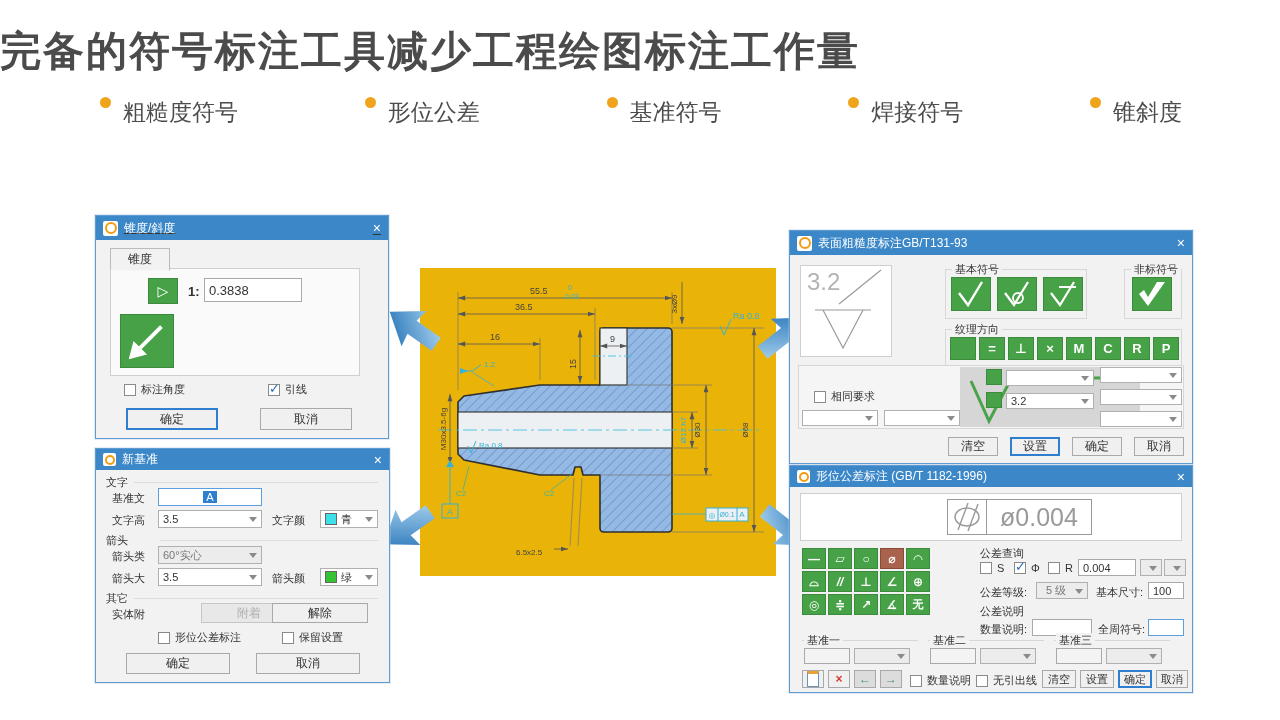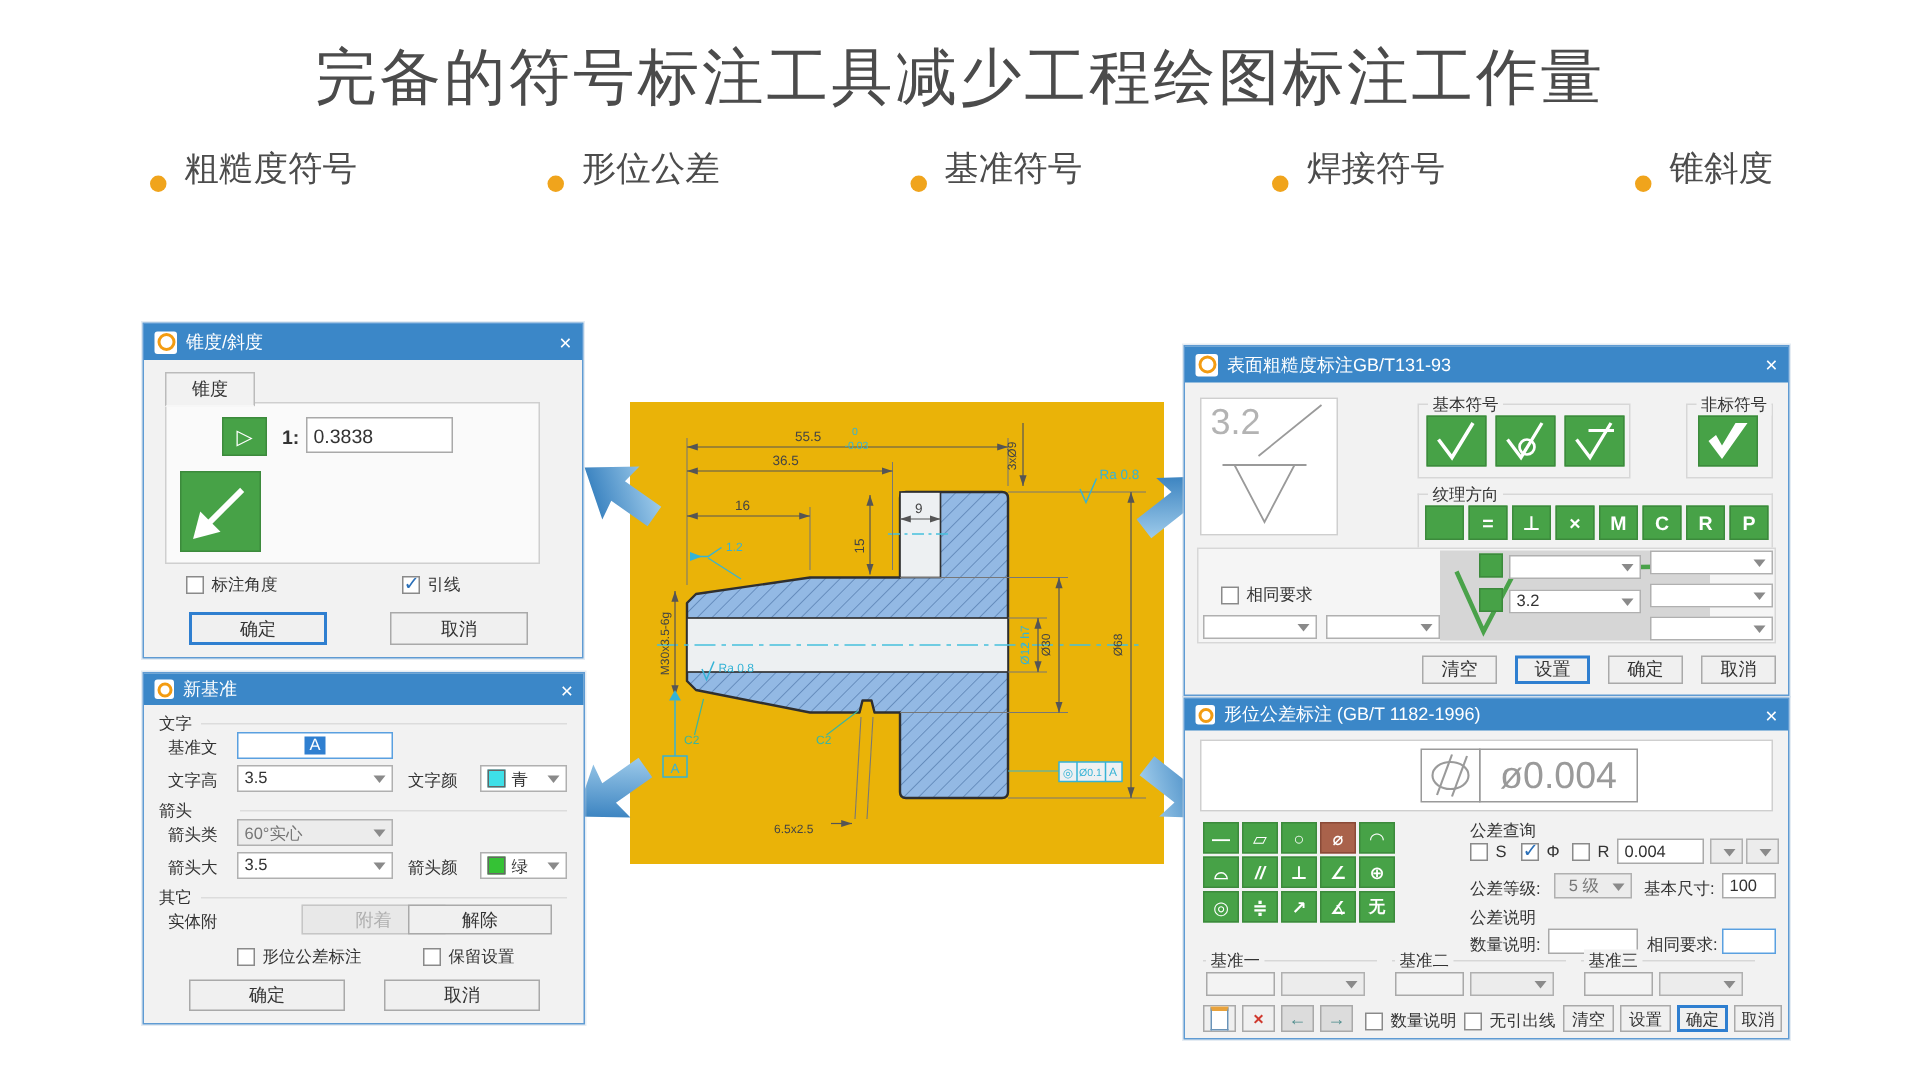--- a/index.html
+++ b/index.html
@@ -1,23 +1,23 @@
 <!DOCTYPE html>
 <html><head>
 <meta charset="utf-8">
 <style>
   html,body{margin:0;padding:0;}
   body{font-family:"Liberation Sans","DejaVu Sans",sans-serif;}
   .stage{position:relative;width:1280px;height:720px;background:#ffffff;overflow:hidden;}
 
   
-  .main-title{position:absolute;top:24px;left:0;width:1280px;text-align:center;
-    font-size:41px;font-weight:normal;color:#4b4b4b;letter-spacing:2px;}
+  .main-title{position:absolute;top:24px;left:0;width:1280px;
+    font-size:41px;font-weight:bold;color:#4b4b4b;letter-spacing:2px;}
   .bullets{position:absolute;top:97px;left:100px;width:1082px;display:flex;justify-content:space-between;}
-  .bullet{display:flex;align-items:flex-end;gap:12px;font-size:23px;color:#4c4c4c;}
+  .bullet{display:flex;align-items:flex-start;gap:12px;font-size:23px;color:#4c4c4c;}
   .dot{width:11px;height:11px;border-radius:50%;background:#f0a41c;flex:0 0 auto;}
 
   
   .dlg{position:absolute;background:#f2f2f2;border:1px solid #5f9bd3;font-size:12px;color:#333;
     box-shadow:0 0 0 1px rgba(180,200,220,.35);}
   .tbar{height:24px;background:#3b87c8;display:flex;align-items:center;padding:0 7px;gap:6px;}
   .tbar .ttl{color:#fff;font-size:12px;flex:1;white-space:nowrap;overflow:hidden;}
   .tbar .x{color:#fff;font-size:14px;line-height:14px;}
   .app-icon{width:15px;height:15px;background:#fff;border-radius:2px;display:flex;align-items:center;justify-content:center;flex:0 0 auto;}
   .app-icon .ring{width:8px;height:8px;border:2.5px solid #f39c12;border-radius:50%;}
@@ -197,21 +197,21 @@
   <svg class="flow-arrow" style="left:376px;top:503px;transform:rotate(145deg);" viewBox="0 0 54 44">
     <path d="M2 15 L28 15 L26 3 L52 22 L26 41 L28 29 L2 29 Z" fill="url(#agrad)"></path>
   </svg>
   <svg class="flow-arrow" style="left:754px;top:310px;transform:rotate(-38deg);" viewBox="0 0 54 44">
     <path d="M2 15 L28 15 L26 3 L52 22 L26 41 L28 29 L2 29 Z" fill="url(#agrad)"></path>
   </svg>
   <svg class="flow-arrow" style="left:756px;top:503px;transform:rotate(38deg);" viewBox="0 0 54 44">
     <path d="M2 15 L28 15 L26 3 L52 22 L26 41 L28 29 L2 29 Z" fill="url(#agrad)"></path>
   </svg>
 
-  <div class="dlg" style="left:95px;top:215px;width:292px;height:222px;">
+  <div class="dlg" style="left:95px;top:215px;width:292px;height:222px;text-decoration:underline;">
     <div class="tbar">
       <span class="app-icon">
           <span class="ring"></span>
         </span>
       <span class="ttl">锥度/斜度</span>
       <span class="x">×</span>
     </div>
     <div class="tab" style="left:14px;top:32px;width:58px;height:21px;z-index:2;">锥度</div>
     <div class="panel" style="left:14px;top:52px;width:250px;height:108px;"></div>
     <div class="gbtn" style="left:52px;top:62px;width:30px;height:26px;font-size:14px;">▷</div>
@@ -450,21 +450,21 @@
     <div class="lbl" style="left:190px;top:119px;">公差等级:</div>
     <div class="sel dis" style="left:246px;top:116px;width:52px;height:17px;justify-content:center;">
       <span>5 级</span>
     </div>
     <div class="lbl" style="left:306px;top:119px;">基本尺寸:</div>
     <div class="inp" style="left:358px;top:116px;width:36px;height:17px;">100</div>
 
     <div class="lbl" style="left:190px;top:138px;">公差说明</div>
     <div class="lbl" style="left:190px;top:156px;">数量说明:</div>
     <div class="inp" style="left:242px;top:153px;width:60px;height:17px;"></div>
-    <div class="lbl" style="left:308px;top:156px;">相同要求:</div>
+    <div class="lbl" style="left:308px;top:156px;">全周符号:</div>
     <div class="inp focus" style="left:358px;top:153px;width:36px;height:17px;"></div>
 
     <div class="fld" style="left:12px;top:174px;width:116px;height:28px;border-bottom:none;border-left:none;border-right:none;">
       <span class="fldlab" style="left:2px;">基准一</span>
     </div>
     <div class="inp" style="left:14px;top:182px;width:46px;height:16px;background:#f3f3f3;"></div>
     <div class="sel dis" style="left:64px;top:182px;width:56px;height:16px;"></div>
     <div class="fld" style="left:138px;top:174px;width:116px;height:28px;border-bottom:none;border-left:none;border-right:none;">
       <span class="fldlab" style="left:2px;">基准二</span>
     </div>

